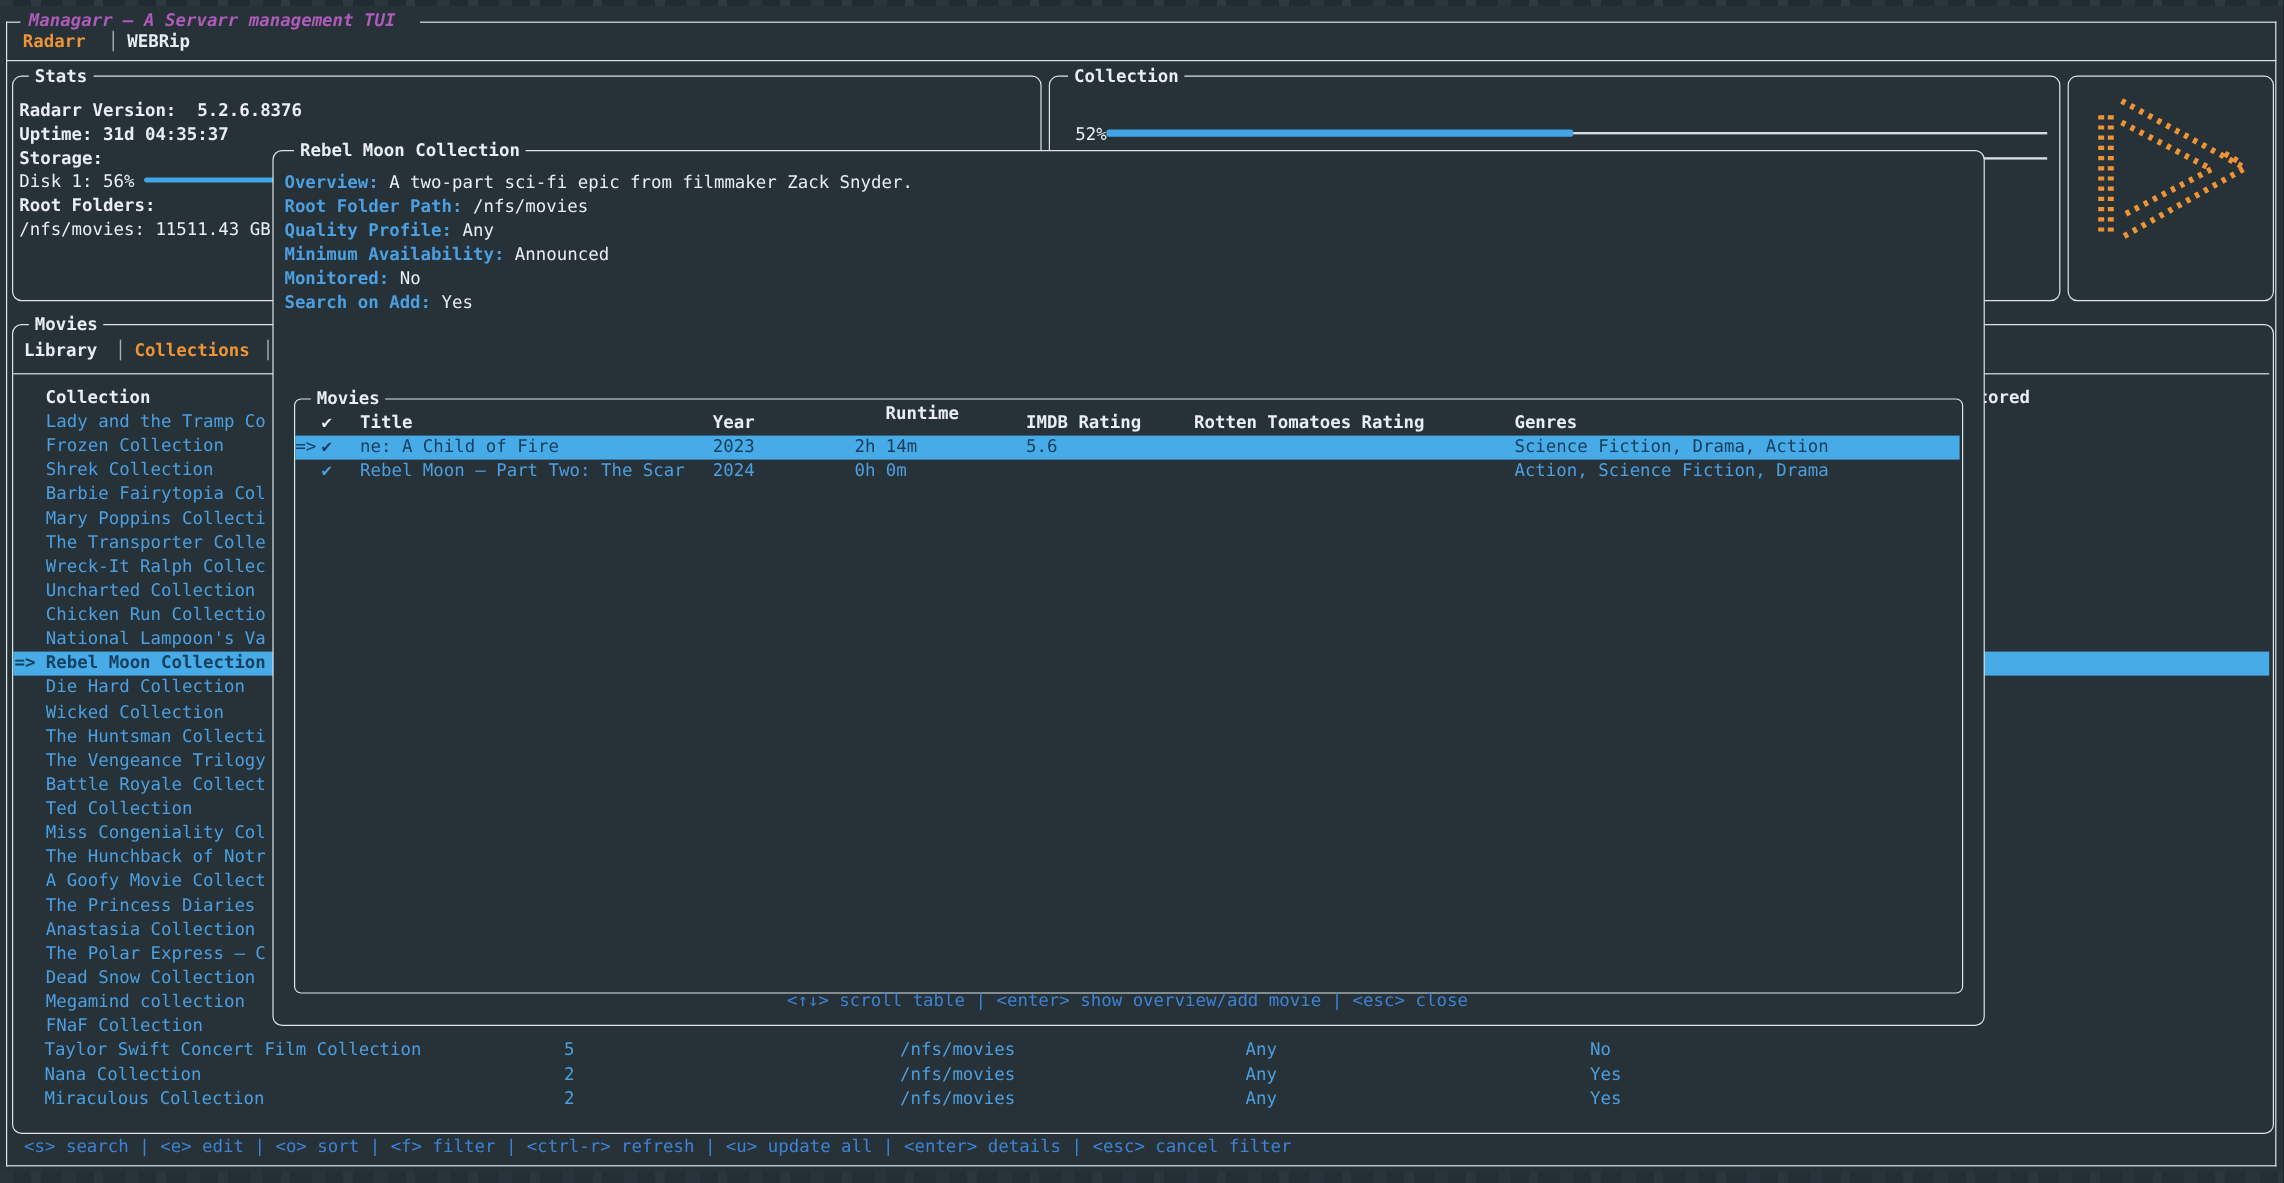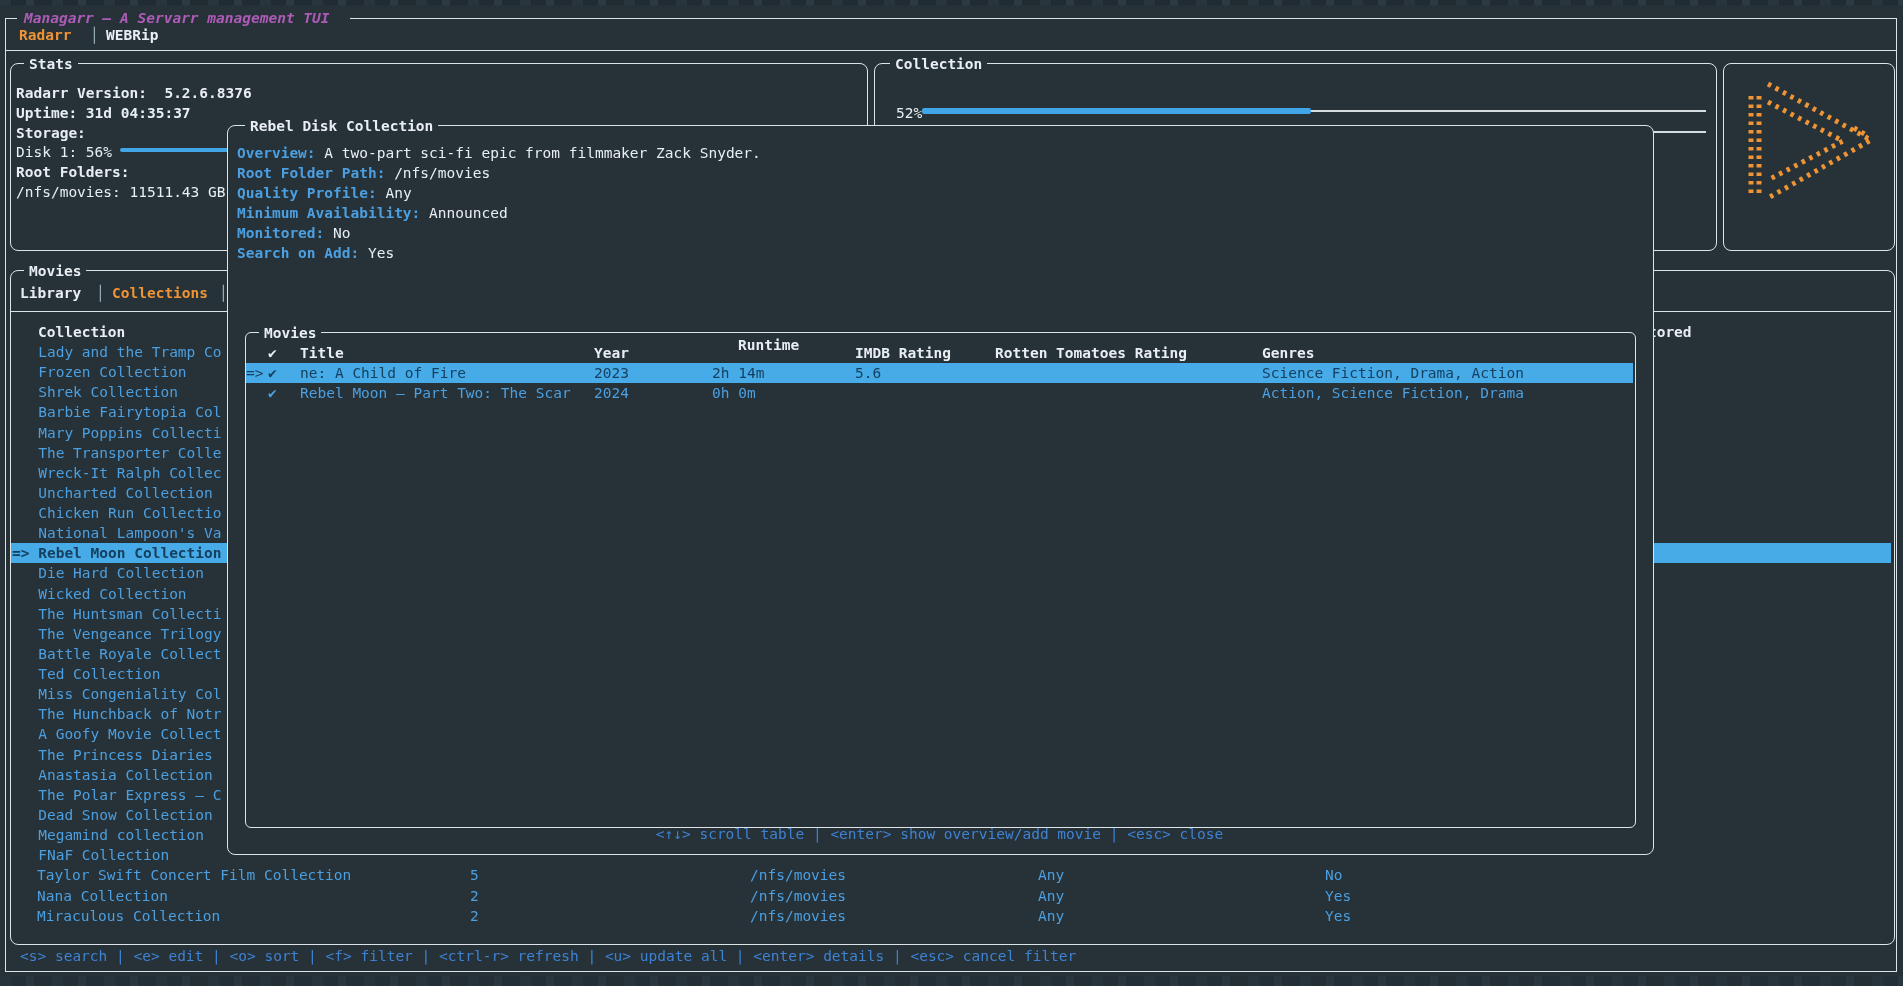--- a/index.html
+++ b/index.html
@@ -94,21 +94,21 @@
   <div class="abs row b" style="left:38px;top:322px;z-index:1;">Collection</div>
   <div class="abs row b" style="left:1613px;top:322px;z-index:1;">Monitored</div>
 
   
   <div class="selbar" style="left:11px;top:543px;width:1880px;z-index:2;"></div>
   <div id="collection-list" class="abs" style="left:0;top:0;z-index:3;"><div class="list-item" style="left: 12px; top: 342px;">   Lady and the Tramp Co</div><div class="list-item" style="left: 12px; top: 362.13px;">   Frozen Collection</div><div class="list-item" style="left: 12px; top: 382.26px;">   Shrek Collection</div><div class="list-item" style="left: 12px; top: 402.39px;">   Barbie Fairytopia Col</div><div class="list-item" style="left: 12px; top: 422.52px;">   Mary Poppins Collecti</div><div class="list-item" style="left: 12px; top: 442.65px;">   The Transporter Colle</div><div class="list-item" style="left: 12px; top: 462.78px;">   Wreck-It Ralph Collec</div><div class="list-item" style="left: 12px; top: 482.91px;">   Uncharted Collection</div><div class="list-item" style="left: 12px; top: 503.04px;">   Chicken Run Collectio</div><div class="list-item" style="left: 12px; top: 523.17px;">   National Lampoon's Va</div><div class="list-item seltext b" style="left: 12px; top: 543.3px; color: var(--seltx);">=&gt; Rebel Moon Collection</div><div class="list-item" style="left: 12px; top: 563.43px;">   Die Hard Collection</div><div class="list-item" style="left: 12px; top: 583.56px;">   Wicked Collection</div><div class="list-item" style="left: 12px; top: 603.69px;">   The Huntsman Collecti</div><div class="list-item" style="left: 12px; top: 623.82px;">   The Vengeance Trilogy</div><div class="list-item" style="left: 12px; top: 643.95px;">   Battle Royale Collect</div><div class="list-item" style="left: 12px; top: 664.08px;">   Ted Collection</div><div class="list-item" style="left: 12px; top: 684.21px;">   Miss Congeniality Col</div><div class="list-item" style="left: 12px; top: 704.34px;">   The Hunchback of Notr</div><div class="list-item" style="left: 12px; top: 724.47px;">   A Goofy Movie Collect</div><div class="list-item" style="left: 12px; top: 744.6px;">   The Princess Diaries</div><div class="list-item" style="left: 12px; top: 764.73px;">   Anastasia Collection</div><div class="list-item" style="left: 12px; top: 784.86px;">   The Polar Express – C</div><div class="list-item" style="left: 12px; top: 804.99px;">   Dead Snow Collection</div><div class="list-item" style="left: 12px; top: 825.12px;">   Megamind collection</div><div class="list-item" style="left: 12px; top: 845.25px;">   FNaF Collection</div></div>
   <div id="visible-rows" class="abs" style="left:0;top:0;z-index:3;"><div class="list-item" style="left: 0px; top: 865.38px; width: 1890px;"><span class="abs" style="left: 37px;">Taylor Swift Concert Film Collection</span><span class="abs" style="left: 470px;">5</span><span class="abs" style="left: 750px;">/nfs/movies</span><span class="abs" style="left: 1038px;">Any</span><span class="abs" style="left: 1325px;">No</span></div><div class="list-item" style="left: 0px; top: 885.51px; width: 1890px;"><span class="abs" style="left: 37px;">Nana Collection</span><span class="abs" style="left: 470px;">2</span><span class="abs" style="left: 750px;">/nfs/movies</span><span class="abs" style="left: 1038px;">Any</span><span class="abs" style="left: 1325px;">Yes</span></div><div class="list-item" style="left: 0px; top: 905.64px; width: 1890px;"><span class="abs" style="left: 37px;">Miraculous Collection</span><span class="abs" style="left: 470px;">2</span><span class="abs" style="left: 750px;">/nfs/movies</span><span class="abs" style="left: 1038px;">Any</span><span class="abs" style="left: 1325px;">Yes</span></div></div>
 
   
   <div class="modal"></div>
-  <div class="ptitle" style="left:245px;top:116px;z-index:11;">Rebel Disk Collection</div>
+  <div class="ptitle" style="left:245px;top:116px;z-index:11;">Rebel Moon Collection</div>
   <div id="modal-fields" class="abs" style="left:0;top:0;z-index:11;"><div class="abs row" style="left: 237px; top: 143px;"><span class="b blue">Overview:</span><span> A two-part sci-fi epic from filmmaker Zack Snyder.</span></div><div class="abs row" style="left: 237px; top: 162.9px;"><span class="b blue">Root Folder Path:</span><span> /nfs/movies</span></div><div class="abs row" style="left: 237px; top: 182.8px;"><span class="b blue">Quality Profile:</span><span> Any</span></div><div class="abs row" style="left: 237px; top: 202.7px;"><span class="b blue">Minimum Availability:</span><span> Announced</span></div><div class="abs row" style="left: 237px; top: 222.6px;"><span class="b blue">Monitored:</span><span> No</span></div><div class="abs row" style="left: 237px; top: 242.5px;"><span class="b blue">Search on Add:</span><span> Yes</span></div></div>
 
   
   <div class="panel" style="left:245px;top:332px;width:1389px;height:494px;z-index:11;border-radius:6px;"></div>
   <div class="ptitle" style="left:259px;top:323px;z-index:12;">Movies</div>
   <div class="abs row b" style="left:268px;top:343px;z-index:12;">✔</div>
   <div class="abs row b" style="left:300px;top:343px;z-index:12;">Title</div>
   <div class="abs row b" style="left:594px;top:343px;z-index:12;">Year</div>
   <div class="abs row b" style="left:712px;top:335px;z-index:12;padding-left:26px;">Runtime</div>
   <div class="abs row b" style="left:855px;top:343px;z-index:12;">IMDB Rating</div>

